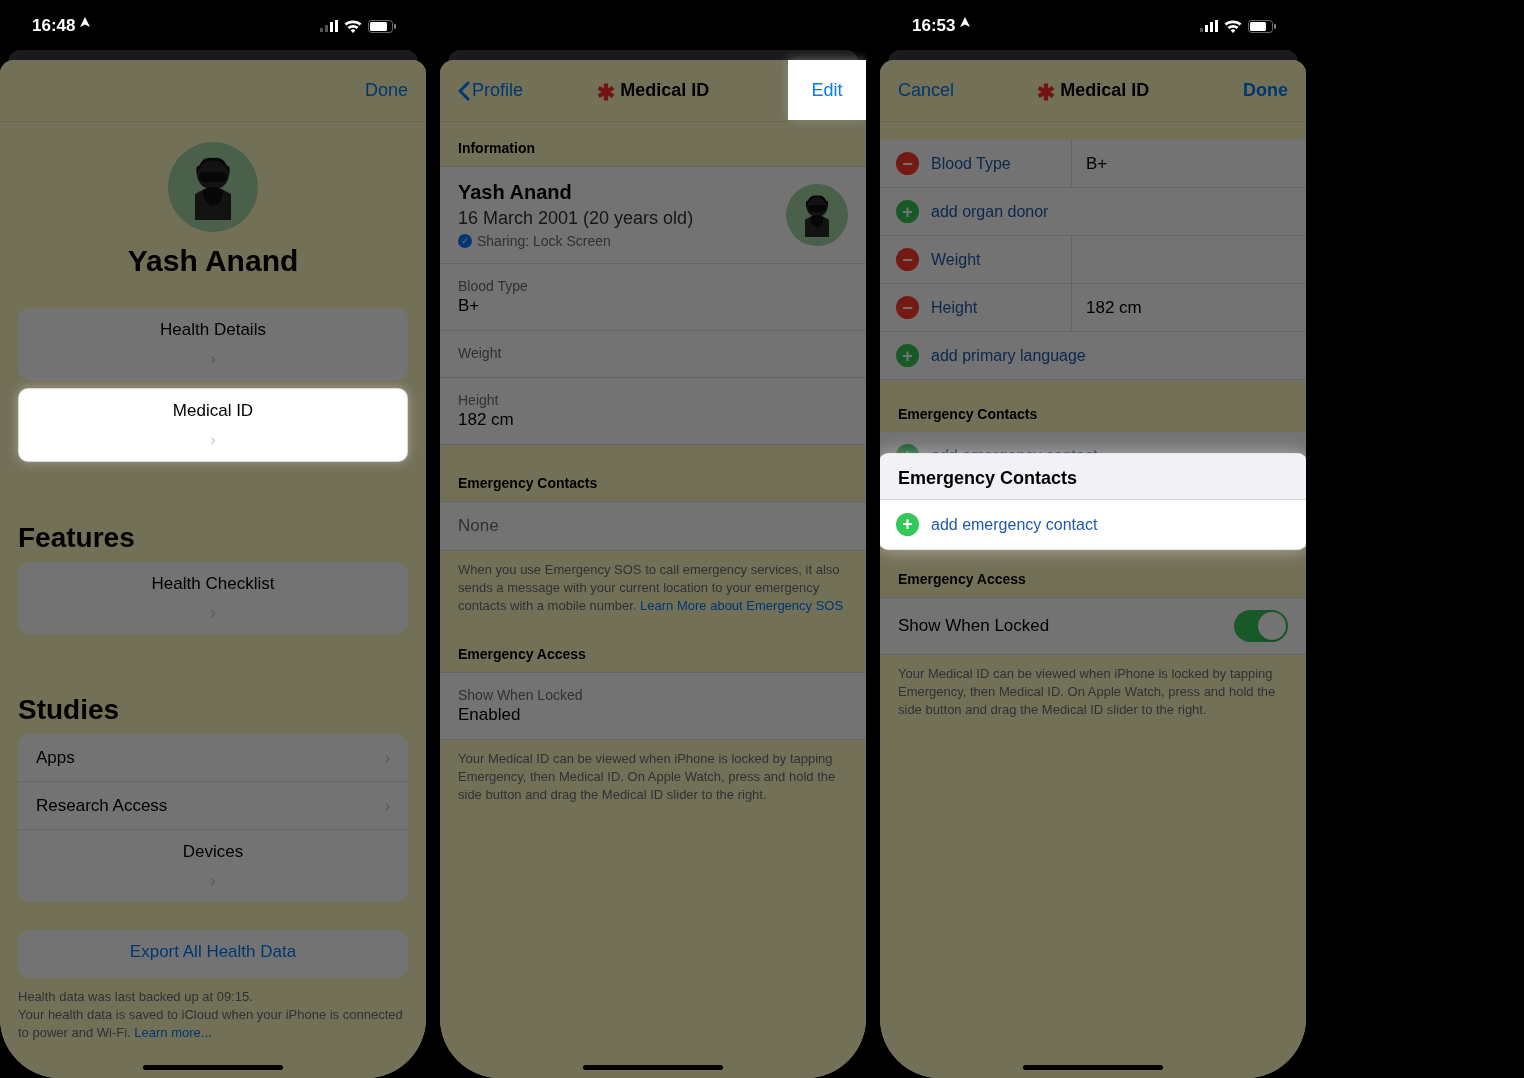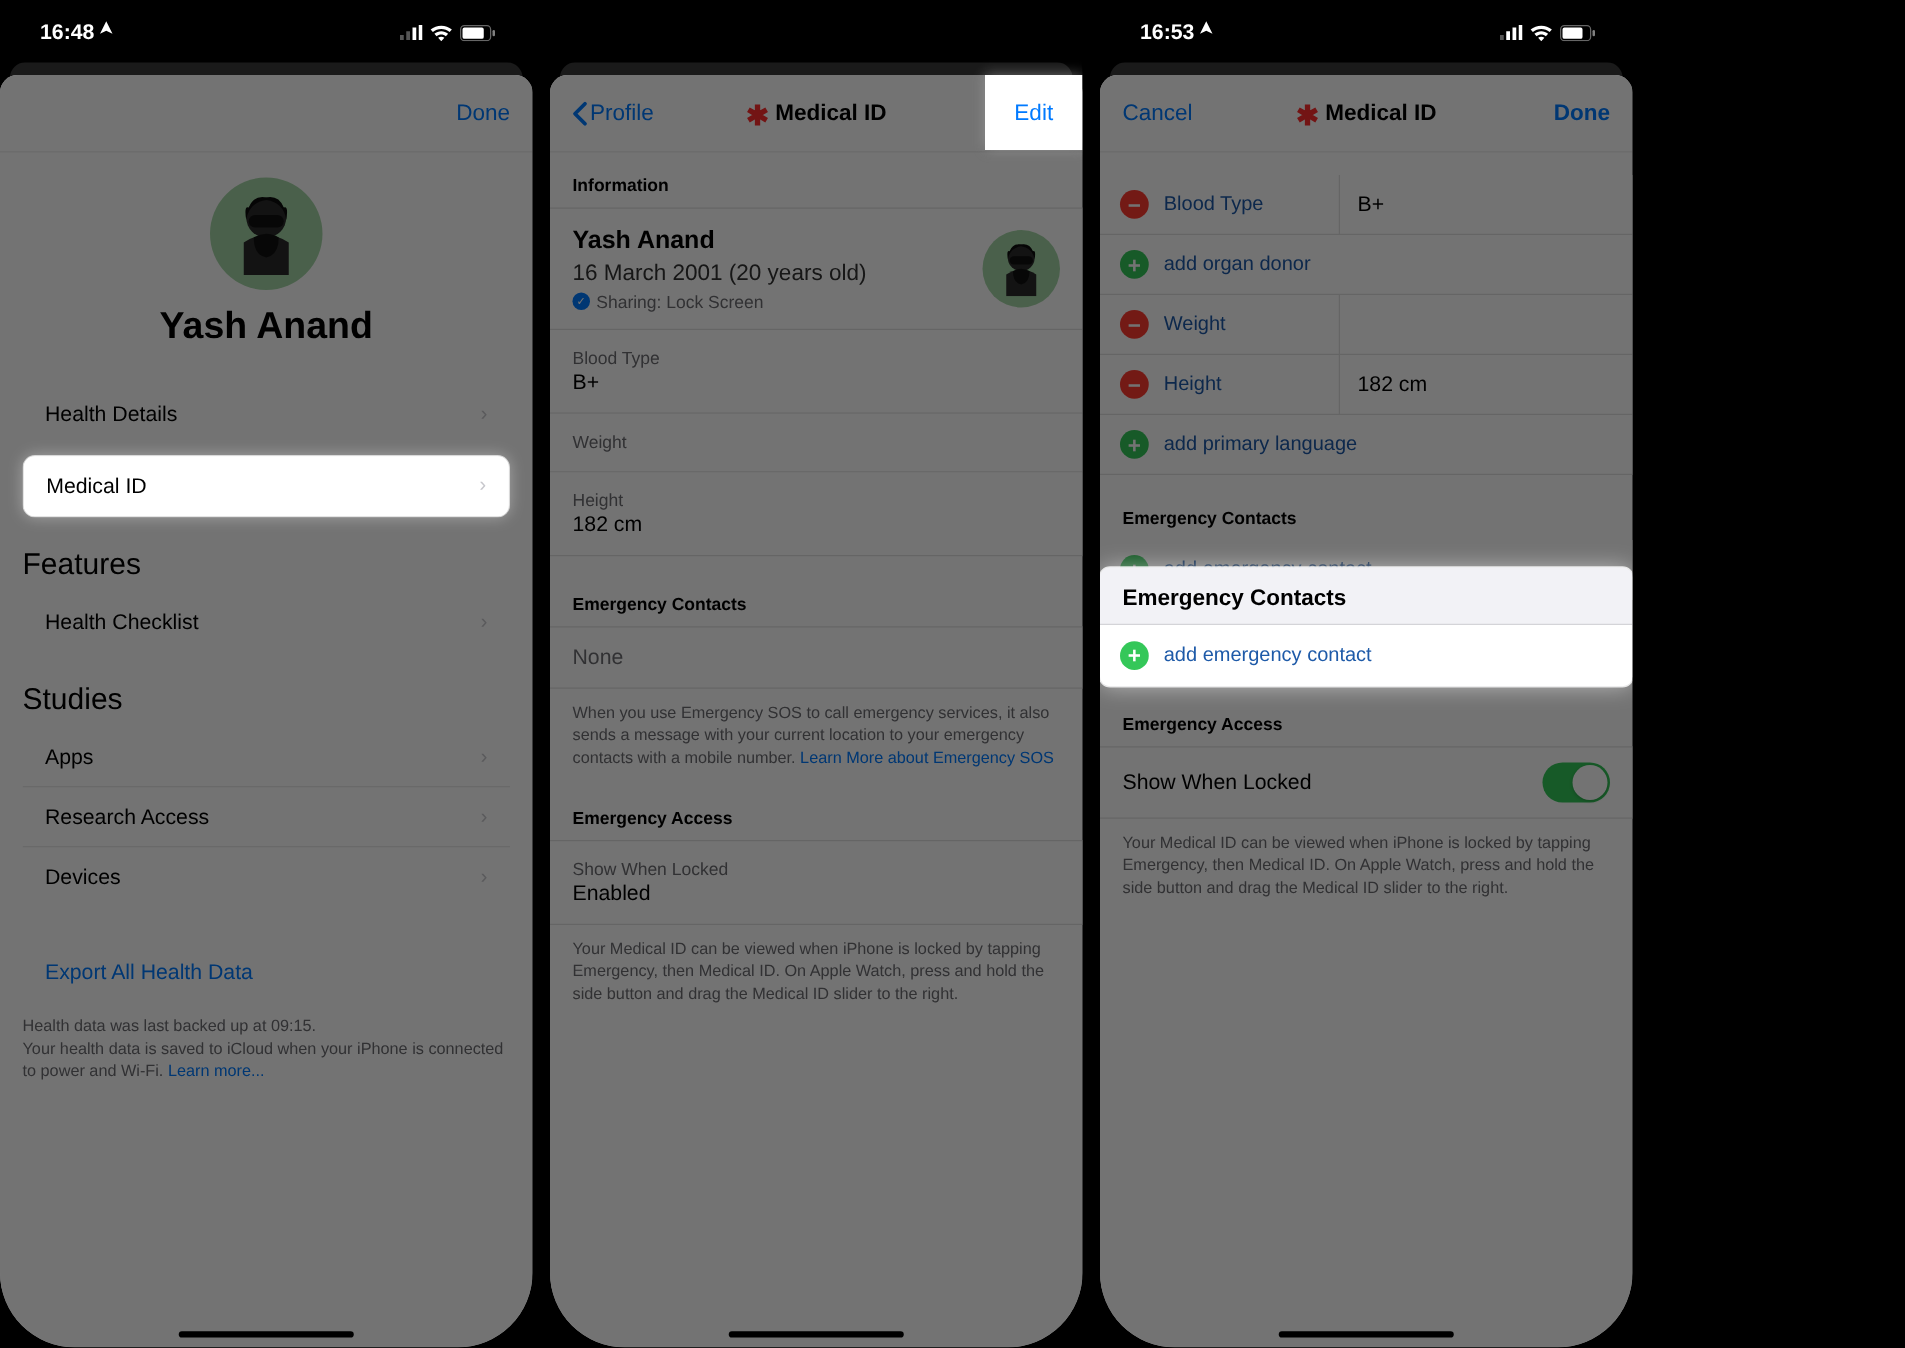--- a/index.html
+++ b/index.html
@@ -2,31 +2,31 @@
 <html><head>
 <meta charset="utf-8">
 <style>
   * { box-sizing: border-box; margin: 0; padding: 0; font-family: -apple-system, "Helvetica Neue", Arial, sans-serif; }
   body { background: #000; width: 1524px; height: 1078px; display: flex; gap: 14px; padding: 0; }
   .phone { width: 426px; height: 1078px; background: #000; border-radius: 60px; position: relative; overflow: hidden; }
   .status-bar { height: 52px; display: flex; align-items: center; justify-content: space-between; padding: 0 30px 0 32px; color: #fff; }
   .status-time { font-size: 17px; font-weight: 600; display: flex; align-items: flex-start; gap: 4px; }
   .status-icons { display: flex; align-items: center; gap: 6px; }
   .behind-sheet { position: absolute; top: 50px; left: 8px; right: 8px; height: 20px; background: #1a1a1a; border-radius: 12px 12px 0 0; }
-  .sheet { position: absolute; top: 60px; left: 0; right: 0; bottom: 0; background: #ffffff; border-radius: 14px 14px 0 0; overflow: hidden; }
+  .sheet { position: absolute; top: 60px; left: 0; right: 0; bottom: 0; background: #fef9c3; border-radius: 14px 14px 0 0; overflow: hidden; }
   .dim-overlay { position: absolute; inset: 0; background: rgba(0,0,0,0.55); pointer-events: none; z-index: 5; }
   .nav { height: 62px; display: flex; align-items: center; justify-content: space-between; padding: 0 18px; position: relative; border-bottom: 0.5px solid rgba(0,0,0,0.08); }
   .nav-left, .nav-right { color: #007aff; font-size: 18px; display: flex; align-items: center; gap: 2px; min-width: 90px; }
   .nav-right { justify-content: flex-end; }
   .nav-title { position: absolute; left: 0; right: 0; text-align: center; font-size: 18px; font-weight: 600; display: flex; align-items: center; justify-content: center; gap: 5px; pointer-events: none; }
   .nav-title .asterisk { color: #ff2d2d; font-size: 22px; font-weight: 700; display: inline-block; transform: translateY(2px); }
   .section-header { padding: 30px 18px 10px; font-size: 14px; font-weight: 600; color: #000; }
   .list { background: #fff; }
   .list-row { min-height: 48px; display: flex; align-items: center; padding: 12px 18px; border-bottom: 0.5px solid rgba(0,0,0,0.12); font-size: 17px; color: #000; justify-content: space-between; gap: 10px; }
-  .list-row:last-child { border-bottom: none; }
+  .list-row:last-child { border-bottom: none; flex-direction: column; }
   .chevron { color: #c7c7cc; font-size: 16px; }
   .list-inset { margin: 0 18px; border-radius: 12px; overflow: hidden; }
   .footer-text { font-size: 13px; color: #6d6d72; padding: 10px 18px 20px; line-height: 1.4; }
   .footer-text .link { color: #007aff; margin-top: 12px; }
   .avatar { width: 90px; height: 90px; border-radius: 50%; background: #a5d6a7; display: flex; align-items: center; justify-content: center; margin: 20px auto 12px; font-size: 44px; }
   .avatar.small { width: 62px; height: 62px; font-size: 32px; margin: 0; }
   .profile-name-center { text-align: center; font-size: 30px; font-weight: 700; color: #000; margin-bottom: 30px; }
   .info-block { background: #fff; padding: 14px 18px; border-bottom: 0.5px solid rgba(0,0,0,0.12); }
   .info-label { font-size: 14px; color: #6d6d72; margin-bottom: 2px; }
   .info-value { font-size: 17px; color: #000; }
@@ -40,21 +40,21 @@
   .btn-minus { background: #ff3b30; }
   .btn-plus { background: #34c759; }
   .edit-row .field-label { font-size: 16px; color: #1e5aa8; width: 140px; padding: 12px 10px 12px 0; }
   .edit-row .field-label.addlink { color: #1e5aa8; }
   .edit-row .field-value { font-size: 17px; color: #000; padding: 12px 18px 12px 14px; flex: 1; border-left: 0.5px solid rgba(0,0,0,0.12); align-self: stretch; display: flex; align-items: center; }
   .toggle { width: 54px; height: 32px; border-radius: 16px; background: #34c759; position: relative; }
   .toggle-knob { width: 28px; height: 28px; border-radius: 50%; background: #fff; position: absolute; top: 2px; right: 2px; box-shadow: 0 1px 3px rgba(0,0,0,0.2); }
   .delete-row { text-align: center; color: #ff3b30; font-size: 17px; padding: 14px; background: #fff; border-top: 0.5px solid rgba(0,0,0,0.12); border-bottom: 0.5px solid rgba(0,0,0,0.12); }
   .spacer { height: 8px; }
   .svg-icon { display: inline-block; }
-  .big-section-title { font-size: 24px; font-weight: 400; padding: 24px 18px 8px; color: #000; }
+  .big-section-title { font-size: 28px; font-weight: 700; padding: 24px 18px 8px; color: #000; margin-top: 36px; }
   
   .ec-block { position: absolute; left: 0; right: 0; top: 394px; z-index: 10; background: #f2f2f6; border-radius: 8px; overflow: hidden; box-shadow: 0 0 0 1px rgba(255,255,255,0.8), 0 0 18px rgba(255,255,255,0.5); }
   .ec-block .hdr { font-size: 18px; font-weight: 700; padding: 14px 18px 10px; color: #000; background: #f2f2f6; border-bottom: 0.5px solid rgba(0,0,0,0.12);}
   .ec-block .addrow { display: flex; align-items: center; background: #fff; padding: 13px 16px; gap: 12px; }
   .ec-block .addrow .circ { width: 23px; height: 23px; border-radius: 50%; background: #34c759; color: #fff; display: flex; align-items: center; justify-content: center; font-size: 18px; font-weight: 700; }
   .ec-block .addrow .txt { color: #1e5aa8; font-size: 16px; }
   
   .edit-highlight { position: absolute; top: 60px; right: 0; width: 78px; height: 60px; background: #fff; z-index: 10; display: flex; align-items: center; justify-content: center; color: #007aff; font-size: 18px; box-shadow: -2px 2px 8px rgba(0,0,0,0.15), 0 0 10px rgba(255,255,255,0.4); }
   svg { display: block; }
 </style>

